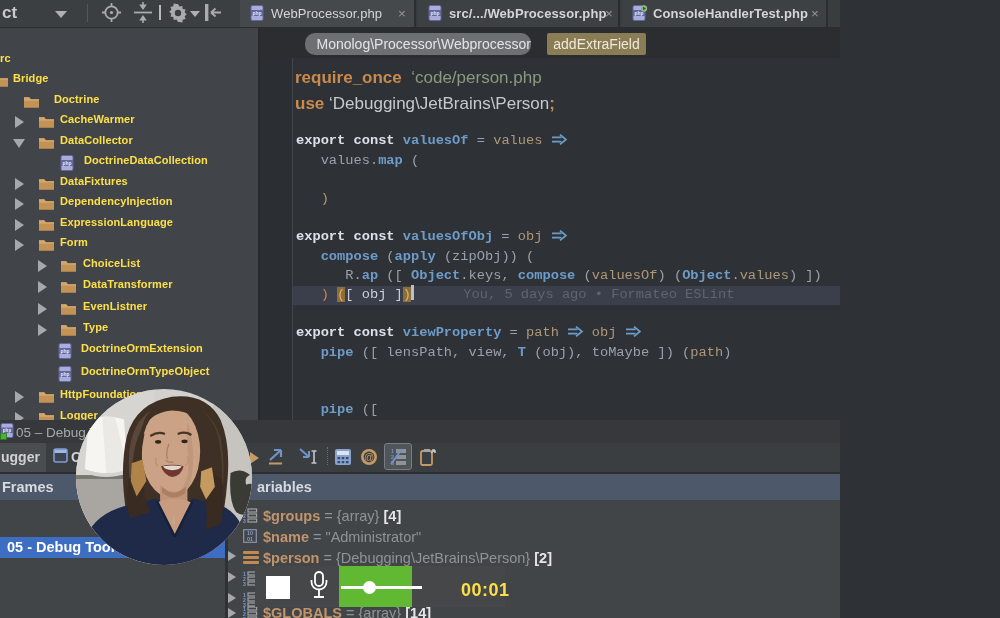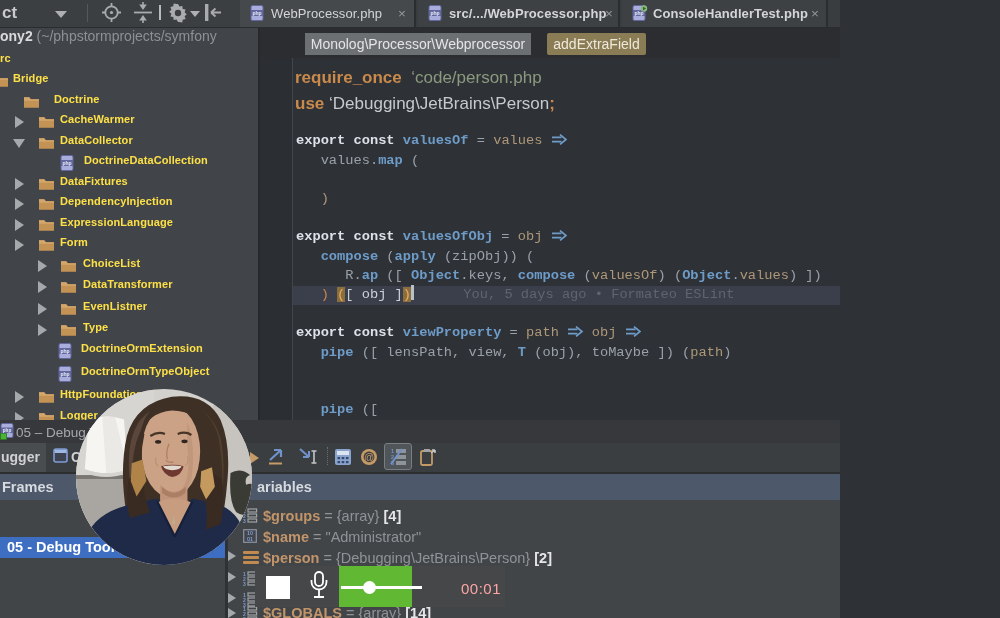--- a/index.html
+++ b/index.html
@@ -70,23 +70,22 @@
 <div class="a" style="left:622px;top:0;width:206px;height:27px;background:#3e4143;border-right:2px solid #2b2d2f"></div>
 <svg class="a" style="left:632px;top:5px" width="16" height="16" viewBox="0 0 16 16">
 <rect x="1" y="0.5" width="12" height="15" rx="1.5" fill="#a9addc" stroke="#62679f" stroke-width="1"></rect>
 <rect x="1" y="5" width="12" height="6" fill="#62679f"></rect>
 <text x="7" y="9.8" font-size="5" font-weight="bold" fill="#eceef8" text-anchor="middle" font-family="Liberation Sans">php</text>
 <circle cx="12" cy="3.5" r="3.2" fill="#87b87a"></circle>
       <path d="M11 1.8l3 1.7-3 1.7z" fill="#2f5e2a"></path>
     </svg>
 <div class="a" style="left:653px;top:6px;font-size:13px;font-weight:bold;color:#d3d5d7;letter-spacing:0.1px">ConsoleHandlerTest.php</div>
 <div class="a" style="left:811px;top:6px;font-size:13.5px;color:#95989b">×</div>
-<div class="a" style="left:305px;top:33px;width:226px;height:22px;background:#6d7072;border-radius:0;color:#e3e4e5;font-size:14px;text-align:center;line-height:22px">Monolog\Processor\Webprocessor</div>
+<div class="a" style="left:305px;top:33px;width:226px;height:22px;background:#6d7072;border-radius:10px;color:#e3e4e5;font-size:14px;text-align:right;line-height:22px">Monolog\Processor\Webprocessor</div>
 <div class="a" style="left:547px;top:33px;width:99px;height:22px;background:#8a7c55;border-radius:2px;color:#efe9d9;font-size:14px;text-align:center;line-height:22px">addExtraField</div>
-<div class="a" style="left:0;top:28px;font-size:14px;color:#8e9194;white-space:nowrap"><span style="color:#d8dadb;font-weight:bold">ony2</span> (~/phpstormprojects/symfony</div>
 <div class="tree" style="left:0px;top:52px">rc</div>
 <svg class="a" style="left:-8px;top:74px" width="17" height="14" viewBox="0 0 17 14">
 <path d="M1 2.2 h5.2 l1.6 2 h8.2 v8.6 h-15z" fill="#c39255"></path>
 <path d="M1 2.2 h5.2 l1.6 2 h8.2 v1.6 h-15z" fill="#d3a76b"></path>
     </svg>
 <div class="tree" style="left:13px;top:72px">Bridge</div>
 <svg class="a" style="left:23px;top:95px" width="17" height="14" viewBox="0 0 17 14">
 <path d="M1 2.2 h5.2 l1.6 2 h8.2 v8.6 h-15z" fill="#c39255"></path>
 <path d="M1 2.2 h5.2 l1.6 2 h8.2 v1.6 h-15z" fill="#d3a76b"></path>
     </svg>
@@ -411,21 +410,21 @@
 <div class="a" style="left:255px;top:566px;width:250px;height:41px;background:#454749"></div>
 <div class="a" style="left:266px;top:576px;width:24px;height:23px;background:#fff"></div>
 <svg class="a" style="left:307px;top:570px" width="24" height="33" viewBox="0 0 24 33">
 <rect x="8" y="2" width="8" height="14" rx="4" fill="none" stroke="#fff" stroke-width="1.8"></rect>
 <path d="M4.5 10v2a7.5 7.5 0 0 0 15 0v-2" fill="none" stroke="#fff" stroke-width="1.8"></path>
 <path d="M12 20v6M7 27h10" stroke="#fff" stroke-width="1.8"></path>
     </svg>
 <div class="a" style="left:339px;top:566px;width:73px;height:41px;background:#61b933"></div>
 <div class="a" style="left:341px;top:586px;width:81px;height:3px;background:#fff"></div>
 <div class="a" style="left:363px;top:581px;width:13px;height:13px;background:#fff;border-radius:50%"></div>
-<div class="a" style="left:461px;top:580px;font-size:15px;font-weight:normal;color:#fca5a5;letter-spacing:0.5px">00:01</div>
+<div class="a" style="left:461px;top:580px;font-size:18px;font-weight:bold;color:#fde047;letter-spacing:0.5px">00:01</div>
 <svg class="a" style="left:76px;top:389px;filter:blur(0.45px)" width="176" height="176" viewBox="0 0 180 180">
 <defs>
         <clipPath id="cc">
           <circle cx="90" cy="90" r="90"></circle>
         </clipPath>
       </defs>
 <g clip-path="url(#cc)">
 <rect width="180" height="180" fill="#d3d1cd"></rect>
 <rect x="0" y="0" width="80" height="180" fill="#d7d5d1"></rect>
 <rect x="140" y="0" width="40" height="180" fill="#c7c4c0"></rect>

